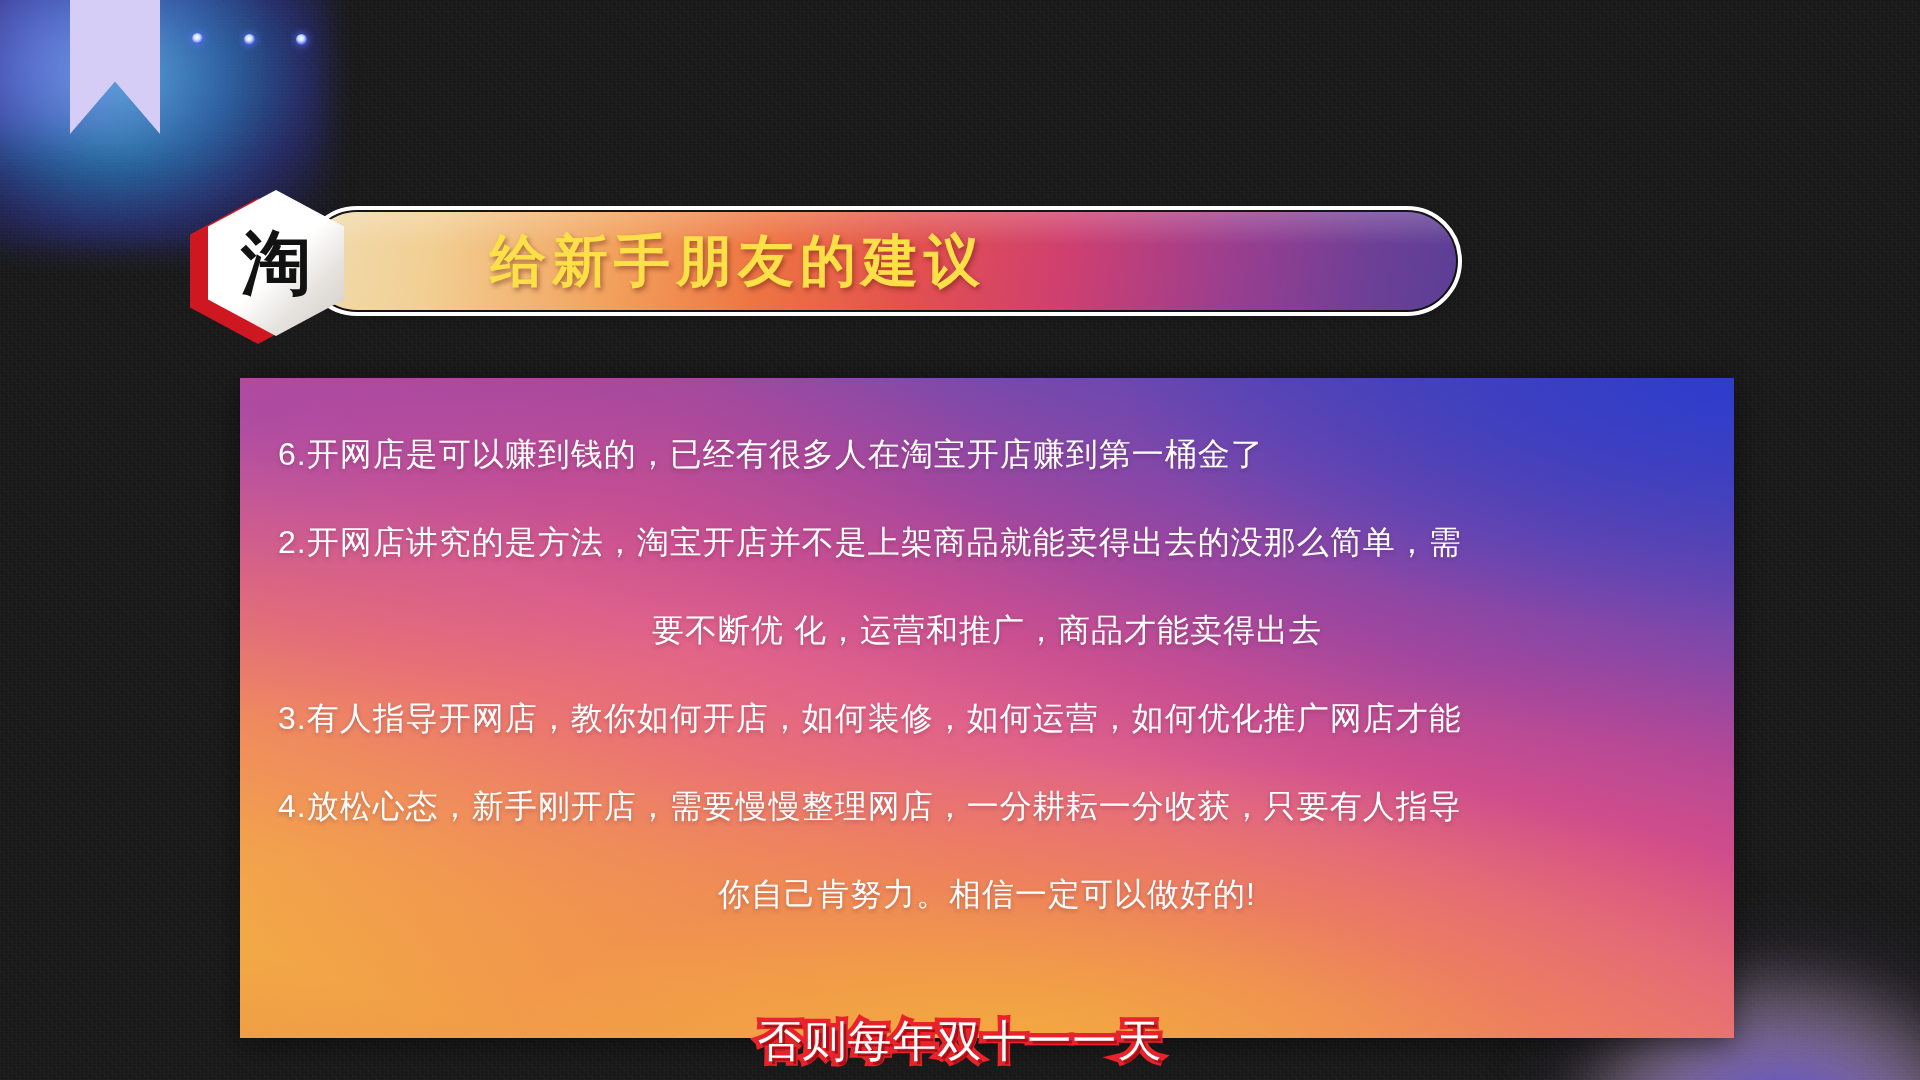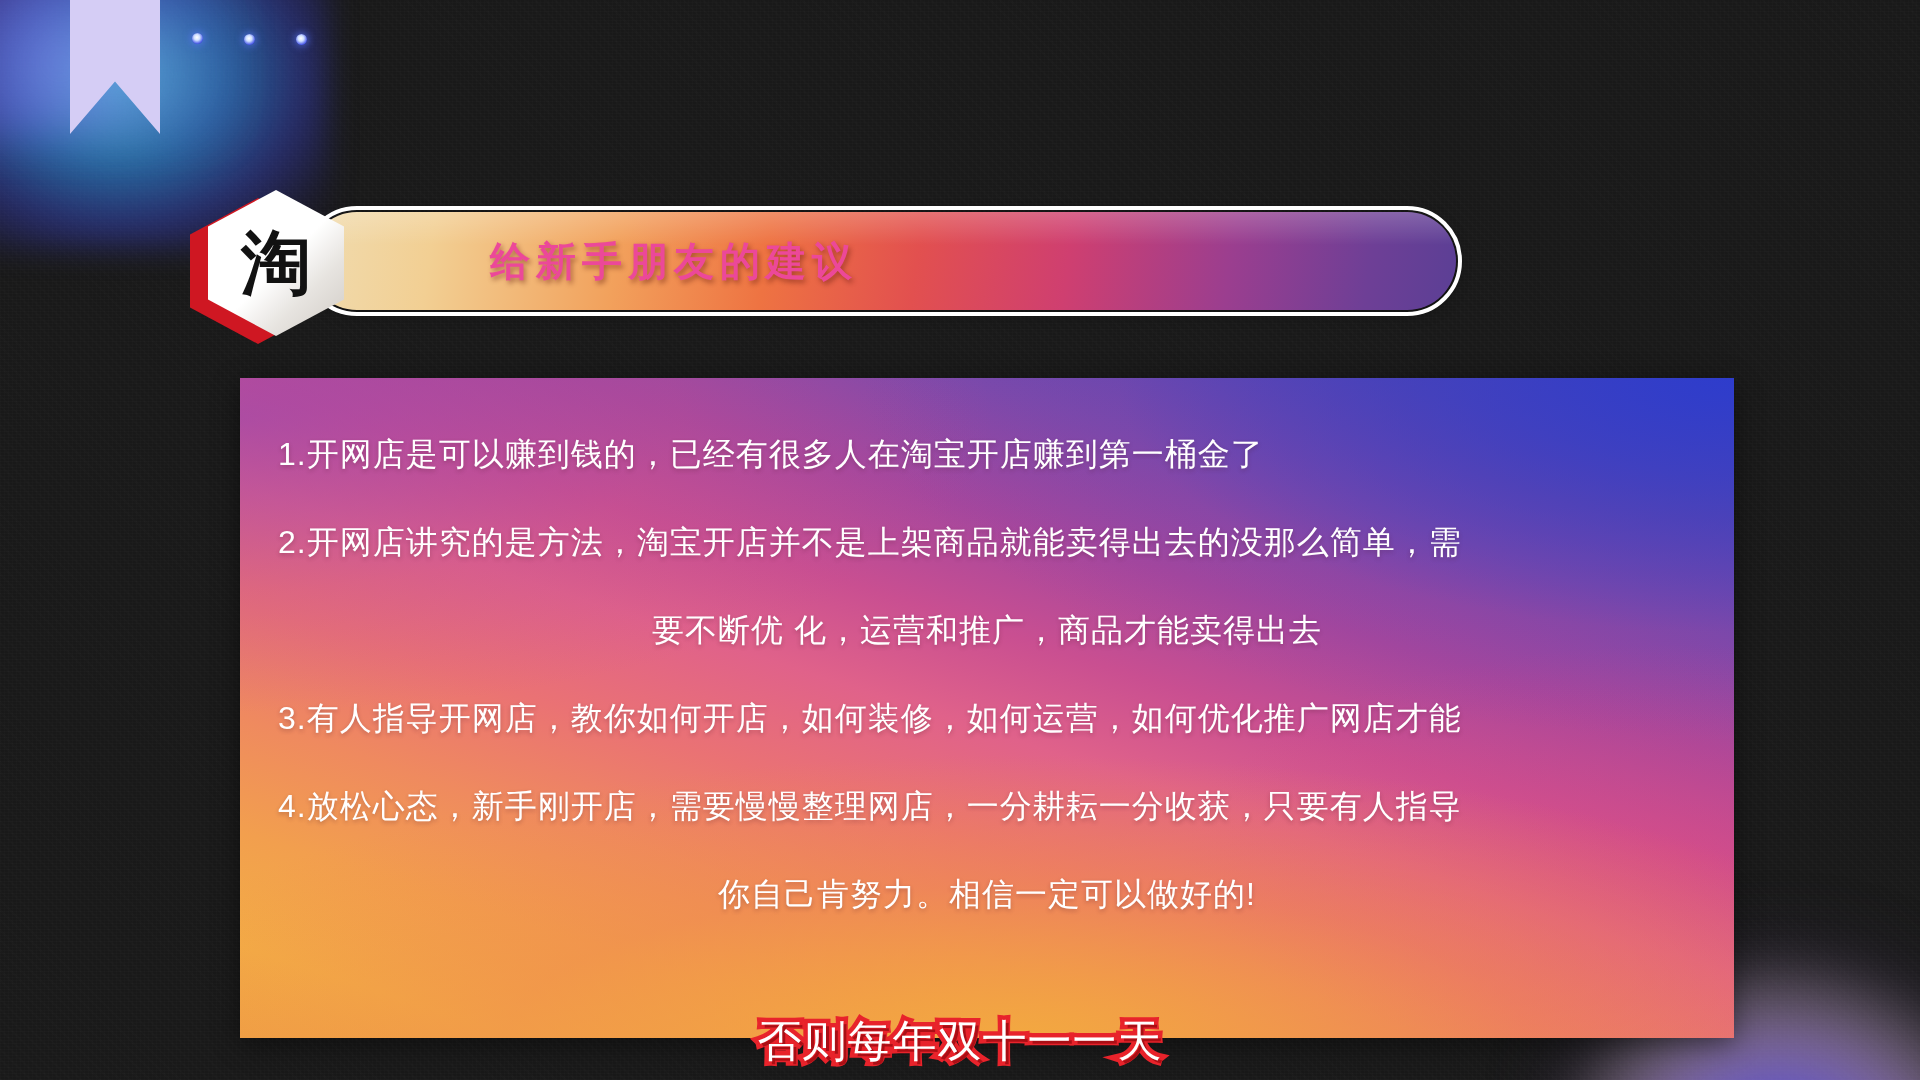--- a/index.html
+++ b/index.html
@@ -137,22 +137,22 @@
     border-radius: 56px;
     border: 4px solid #ffffff;
     pointer-events: none;
   }
 
   .title-text {
     position: absolute;
     left: 300px; top: 22px;
     width: 900px; height: 98px;
     line-height: 98px;
-    color: #ec4899;
-    font-size: 40px;
+    color: #fde047;
+    font-size: 56px;
     font-weight: bold;
     letter-spacing: 6px;
     text-shadow: 2px 3px 5px rgba(90,20,10,0.45);
     white-space: nowrap;
   }
 
   
   .hex-shadow {
     position: absolute;
     left: 0px; top: 8px;
@@ -274,21 +274,21 @@
     <div class="title-pill-border"></div>
     <div class="title-text">给新手朋友的建议</div>
 
     <div class="hex-shadow"></div>
     <div class="hex-badge"></div>
     <div class="hex-char">淘</div>
   </div>
 
   <div class="panel">
     <div class="panel-body">
-      <div class="line indent">1.开网店是可以赚到钱的，已经有很多人在淘宝开店赚到第一桶金了</div>
+      <div class="line indent">6.开网店是可以赚到钱的，已经有很多人在淘宝开店赚到第一桶金了</div>
       <div class="line indent">2.开网店讲究的是方法，淘宝开店并不是上架商品就能卖得出去的没那么简单，需</div>
       <div class="line cont">要不断优 化，运营和推广，商品才能卖得出去</div>
       <div class="line indent">3.有人指导开网店，教你如何开店，如何装修，如何运营，如何优化推广网店才能</div>
       <div class="line indent">4.放松心态，新手刚开店，需要慢慢整理网店，一分耕耘一分收获，只要有人指导</div>
       <div class="line cont">你自己肯努力。相信一定可以做好的!</div>
     </div>
   </div>
 
   <div class="caption">否则每年双十一一天</div>
 

